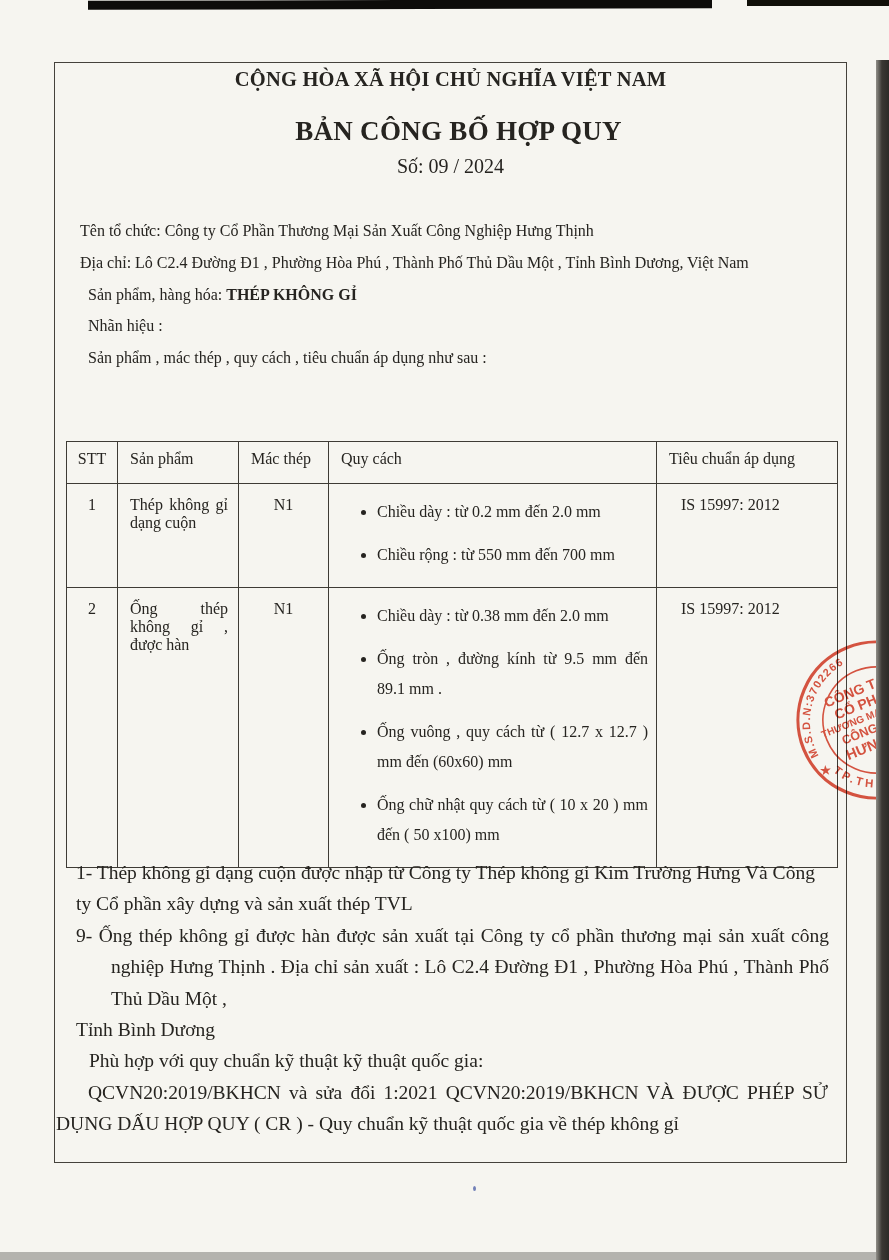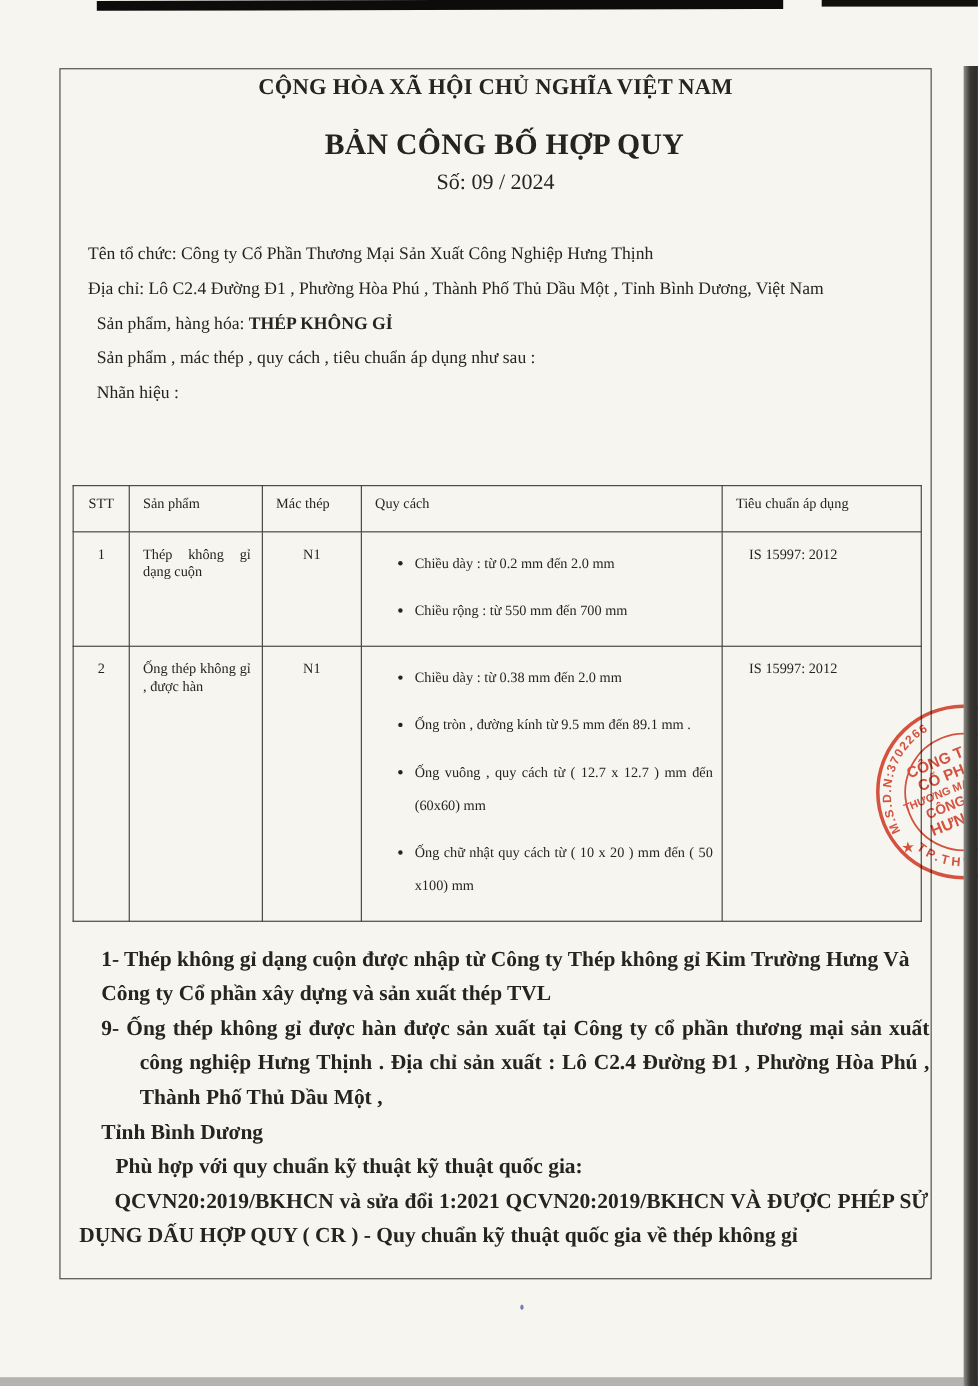--- a/index.html
+++ b/index.html
@@ -27,40 +27,40 @@
   .motto .tail{margin-left:5px;}
   .doc-title{font-size:27px;font-weight:bold;margin:25px 0 0 16px;letter-spacing:0.3px;}
   .doc-number{font-size:20px;margin:8px 0 0 0;}
   
   .info-block{position:absolute;left:80px;top:215px;width:752px;}
   .info-block p{margin:0;font-size:16px;line-height:31.8px;}
   .info-block p.indent{padding-left:8px;}
   .bold{font-weight:bold;}
   
   table.spec-table{position:absolute;left:66px;top:441px;width:771px;
-    border-collapse:collapse;table-layout:fixed;font-size:13px;}
+    border-collapse:collapse;table-layout:fixed;font-size:16px;}
   .spec-table col.c-stt{width:51px;}
   .spec-table col.c-product{width:121px;}
   .spec-table col.c-grade{width:90px;}
   .spec-table col.c-spec{width:328px;}
   .spec-table col.c-standard{width:181px;}
   .spec-table th,.spec-table td{border:1.6px solid #3e3b35;vertical-align:top;font-weight:normal;text-align:left;}
   .spec-table thead tr{height:42px;}
   .spec-table tr.row-1{height:102px;}
   .spec-table tr.row-2{height:232px;}
   .spec-table th{padding:8px 6px 4px 12px;}
   .spec-table th.center,.spec-table td.center{text-align:center;padding-left:4px;padding-right:4px;}
   .spec-table td{padding:12px 6px 4px 12px;}
   .spec-table td.product{text-align:justify;padding-right:10px;}
   .spec-table td.specs{padding:4px 4px 4px 16px;}
   .spec-table td.specs ul{margin:0;padding:0 4px 0 32px;}
   .spec-table td.specs li{margin:9px 0 13px 0;text-align:justify;line-height:30px;}
   .spec-table td.standard{padding-left:24px;}
   
-  .notes-block{position:absolute;left:92px;top:857px;width:753px;font-weight:bold;}
+  .notes-block{position:absolute;left:76px;top:857px;width:753px;}
   .notes-block p{margin:0;font-size:19.5px;line-height:31.4px;}
   .note-hang{padding-left:35px;text-indent:-35px;text-align:justify;}
   .note-indent{padding-left:13px;}
   .note-final{margin-left:-20px !important;width:772px;text-indent:32px;text-align:justify;}
   
   .stamp{position:absolute;left:776px;top:620px;z-index:10;opacity:0.9;mix-blend-mode:multiply;}
   .stamp text{font-family:"Liberation Sans",sans-serif;font-weight:bold;}
   
   .ink-dot{position:absolute;width:3px;height:5px;background:#3a4fa0;border-radius:50%;opacity:0.7;}
 </style>
@@ -75,22 +75,22 @@
 <div class="header-block">
   <p class="national-title">CỘNG HÒA XÃ HỘI CHỦ NGHĨA VIỆT NAM</p>
   <p class="doc-title">BẢN CÔNG BỐ HỢP QUY</p>
   <p class="doc-number">Số: 09 / 2024</p>
 </div>
 
 <div class="info-block">
   <p>Tên tổ chức: Công ty Cổ Phần Thương Mại Sản Xuất Công Nghiệp Hưng Thịnh</p>
   <p>Địa chỉ: Lô C2.4 Đường Đ1 , Phường Hòa Phú , Thành Phố Thủ Dầu Một , Tỉnh Bình Dương, Việt Nam</p>
   <p class="indent"><span>Sản phẩm, hàng hóa: </span><span class="bold">THÉP KHÔNG GỈ</span></p>
+  <p class="indent">Nhãn hiệu :</p>
   <p class="indent">Sản phẩm , mác thép , quy cách , tiêu chuẩn áp dụng như sau :</p>
-  <p class="indent">Nhãn hiệu :</p>
 </div>
 
 <table class="spec-table">
   <colgroup>
     <col class="c-stt">
       <col class="c-product">
       <col class="c-grade">
       <col class="c-spec">
       <col class="c-standard">
   </colgroup>

